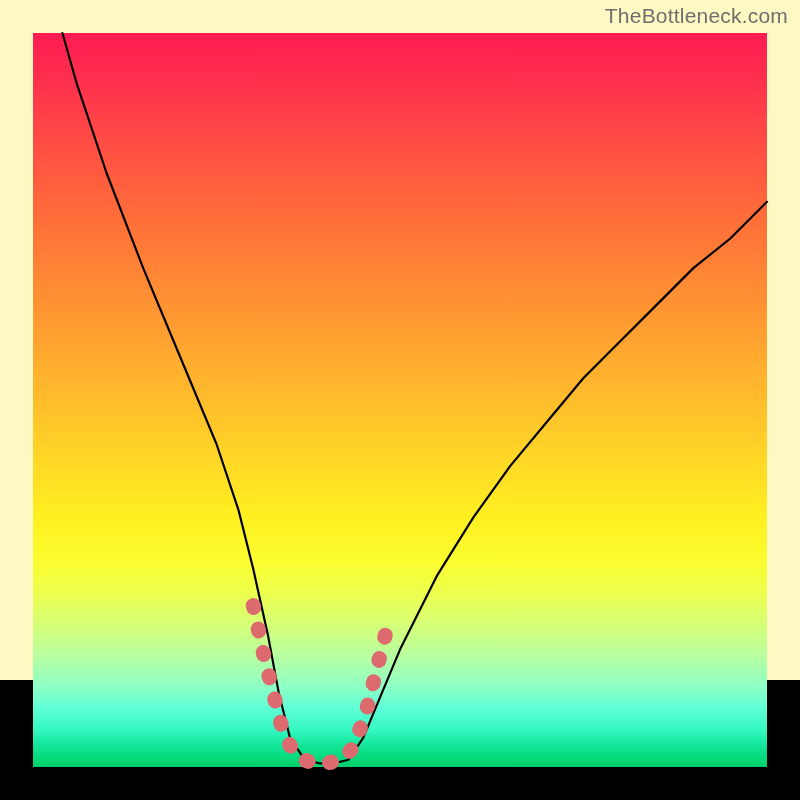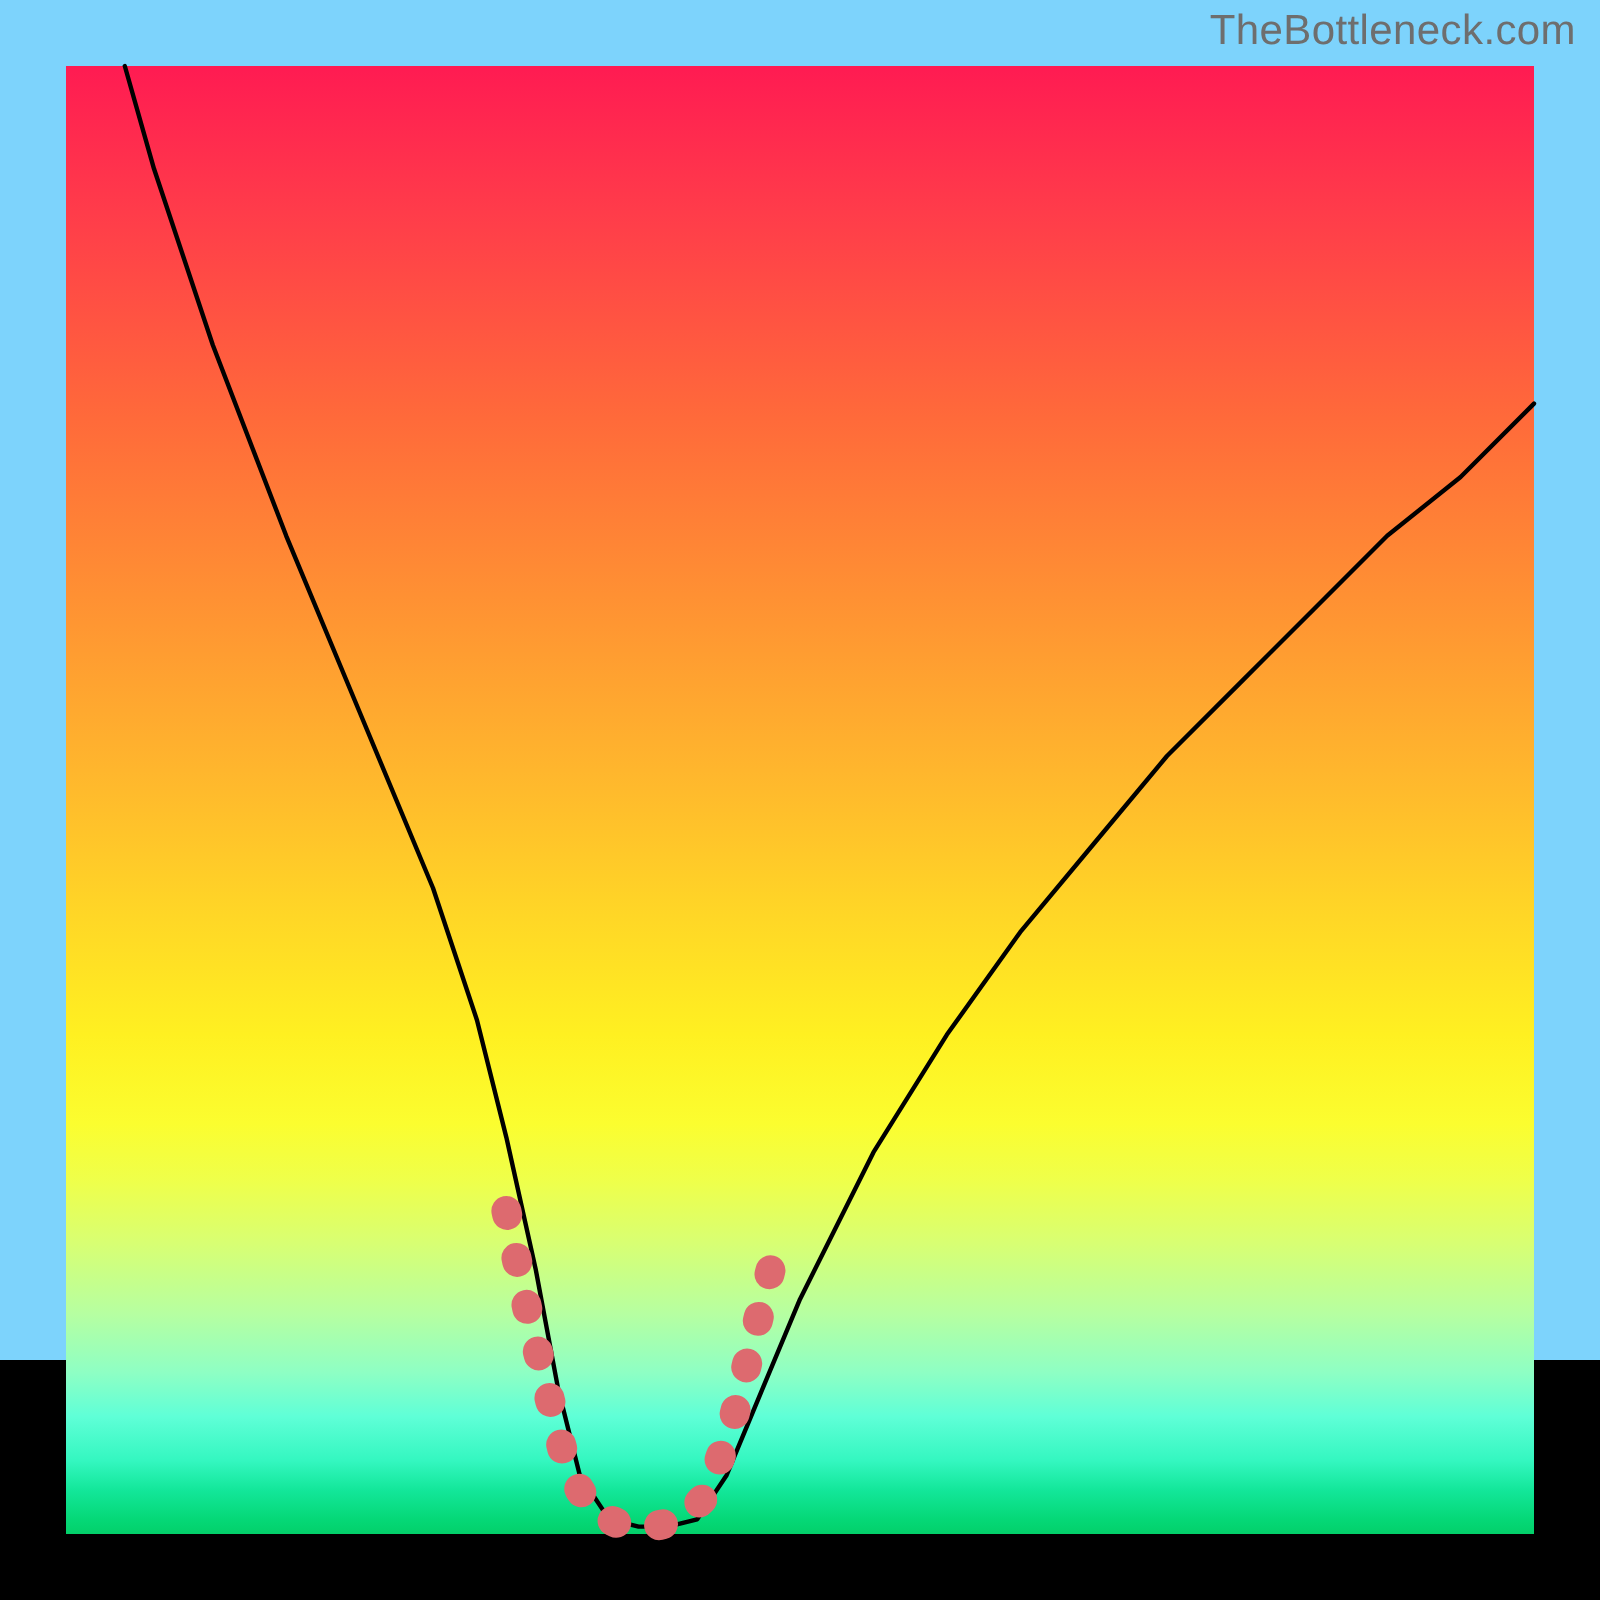--- a/index.html
+++ b/index.html
@@ -7,21 +7,21 @@
     padding: 0;
     width: 800px;
     height: 800px;
     background: #000000;
     overflow: hidden;
   }
   .stage {
     position: relative;
     width: 800px;
     height: 680px;
-    background: #7dd3fc;
+    background: #fef9c3;
   }
   .plot {
     position: absolute;
     left: 33px;
     top: 33px;
     width: 734px;
     height: 734px;
     background: linear-gradient(to bottom,
       #ff1b52 0%,
       #ff3c4a 10%,

